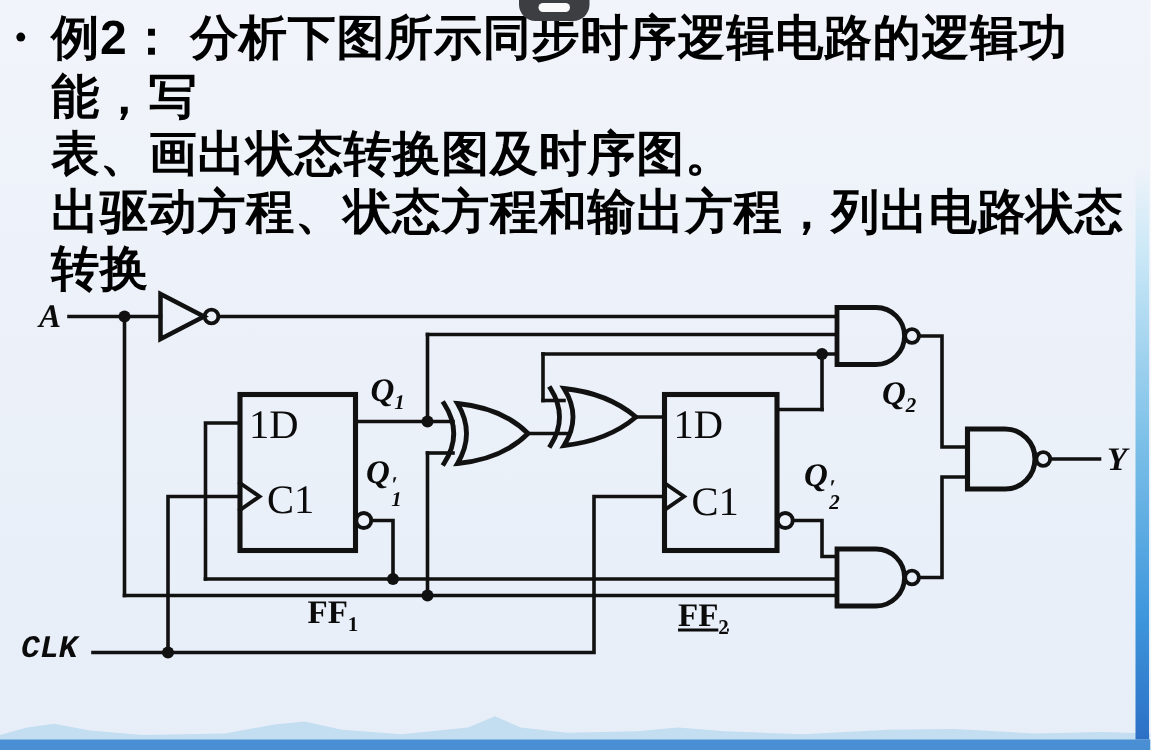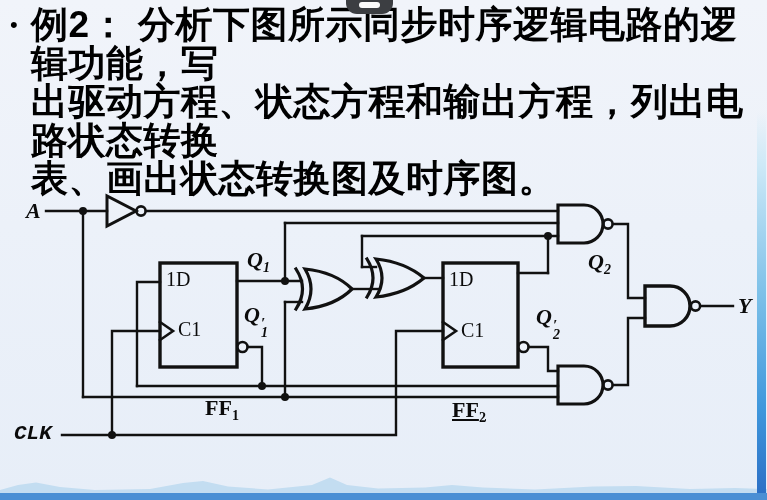--- a/index.html
+++ b/index.html
@@ -7,26 +7,26 @@
     position:relative;width:767px;height:500px;overflow:hidden;
     background:linear-gradient(180deg,#f1f4fa 0%,#ecf1f9 45%,#e7eef8 100%);
     font-family:"Liberation Sans","DejaVu Sans",sans-serif;
   }
   
   .notch{position:absolute;left:346px;top:0;width:47px;height:14px;background:#3c3e42;border-radius:0 0 11px 11px;}
   .notch-bar{position:absolute;left:13px;top:2px;width:21px;height:6px;background:#fafafa;border-radius:3px;}
   
   .title{position:absolute;left:8px;top:6px;width:752px;display:flex;}
   .bullet{font-size:22px;line-height:38px;color:#000;width:26px;text-align:left;padding-left:2px;}
-  .title-lines{font-weight:700;color:#000;font-size:37px;line-height:38.5px;letter-spacing:0.5px;
+  .title-lines{font-weight:700;color:#000;font-size:32px;line-height:38.5px;letter-spacing:0.5px;
     font-family:"Liberation Sans","DejaVu Sans",sans-serif;}
   
   .lbl{position:absolute;color:#0b0b0b;font-family:"Liberation Serif","DejaVu Serif",serif;white-space:nowrap;}
   .var{font-style:italic;font-weight:600;font-size:22px;}
-  .roman{font-size:20px;font-weight:500;}
+  .roman{font-size:27px;font-weight:500;}
   .ffname{font-size:22px;font-weight:600;}
   .lbl sub{font-size:14px;font-weight:600;}
   .qstack{display:inline-flex;flex-direction:column;align-items:flex-start;vertical-align:-6px;
     font-size:14px;line-height:10px;margin-left:1px;font-weight:600;}
   .qstack .pr{font-size:15px;}
   
   .right-strip{position:absolute;right:1px;top:112px;width:9px;height:381px;
     background:linear-gradient(180deg,rgba(205,233,247,0) 0%,#cde9f7 14%,#7cc0e8 48%,#3f97dc 78%,#2c70c6 100%);}
   .bottom-bar{position:absolute;left:0;bottom:0;width:767px;height:7px;background:#4a8fd4;}
   .watermark{position:absolute;right:4px;top:473px;font-size:13.5px;letter-spacing:0.5px;
@@ -34,22 +34,22 @@
 </style>
 </head>
 <body>
 
 <div class="stage">
 
   <div class="title">
     <span class="bullet">•</span>
     <div class="title-lines">
       <div>例2： 分析下图所示同步时序逻辑电路的逻辑功能，写</div>
+      <div>表、画出状态转换图及时序图。</div>
       <div>出驱动方程、状态方程和输出方程，列出电路状态转换</div>
-      <div>表、画出状态转换图及时序图。</div>
     </div>
   </div>
 
   <svg width="767" height="500" viewBox="0 0 767 500" style="position:absolute;left:0;top:0;" fill="none" stroke="#111" stroke-width="2.4" stroke-linecap="square">
 
     <g>
       <path d="M46,211 H107"></path>
       <path d="M146,211 H558"></path>
       <path d="M83,211 V397"></path>
       <path d="M83,397 H558"></path>

